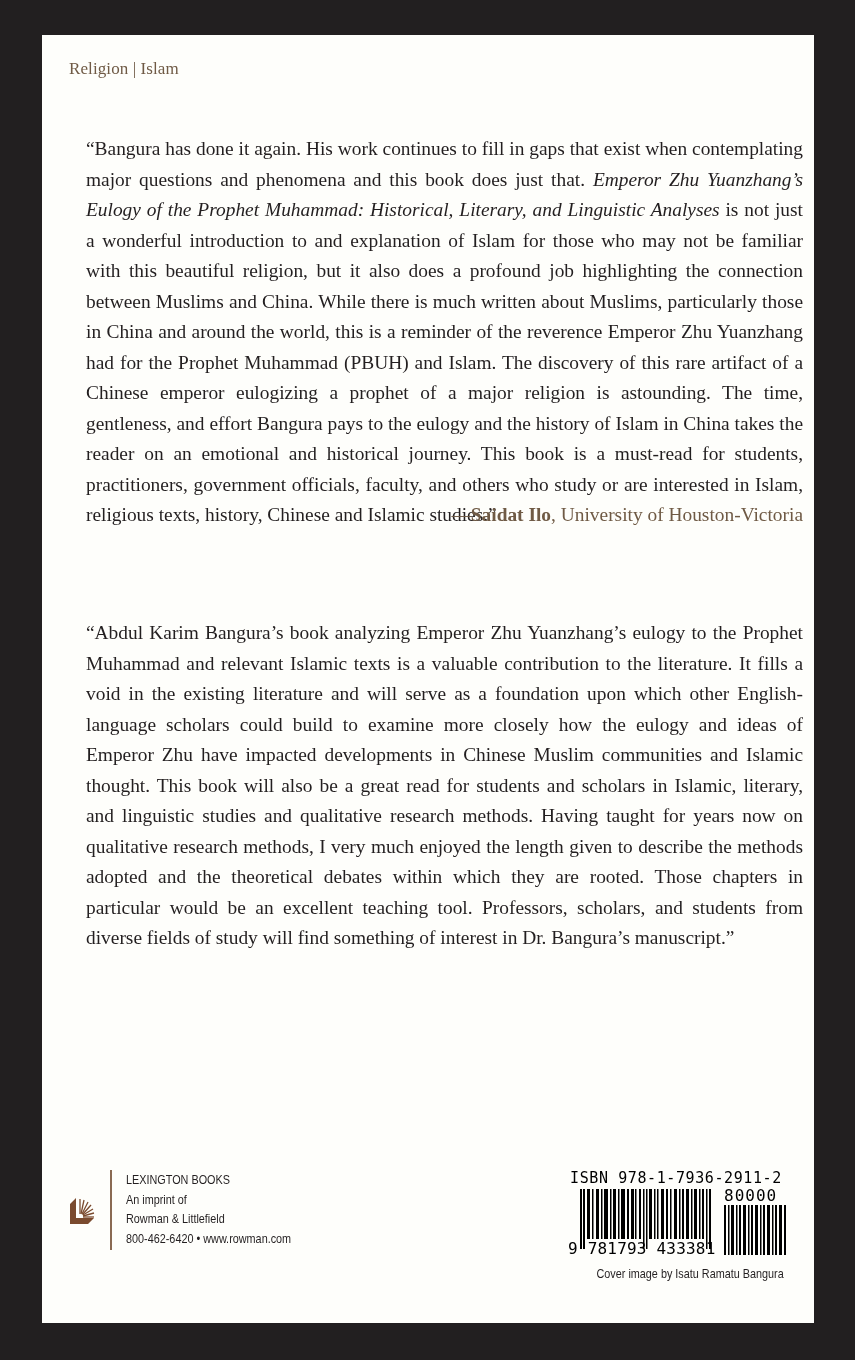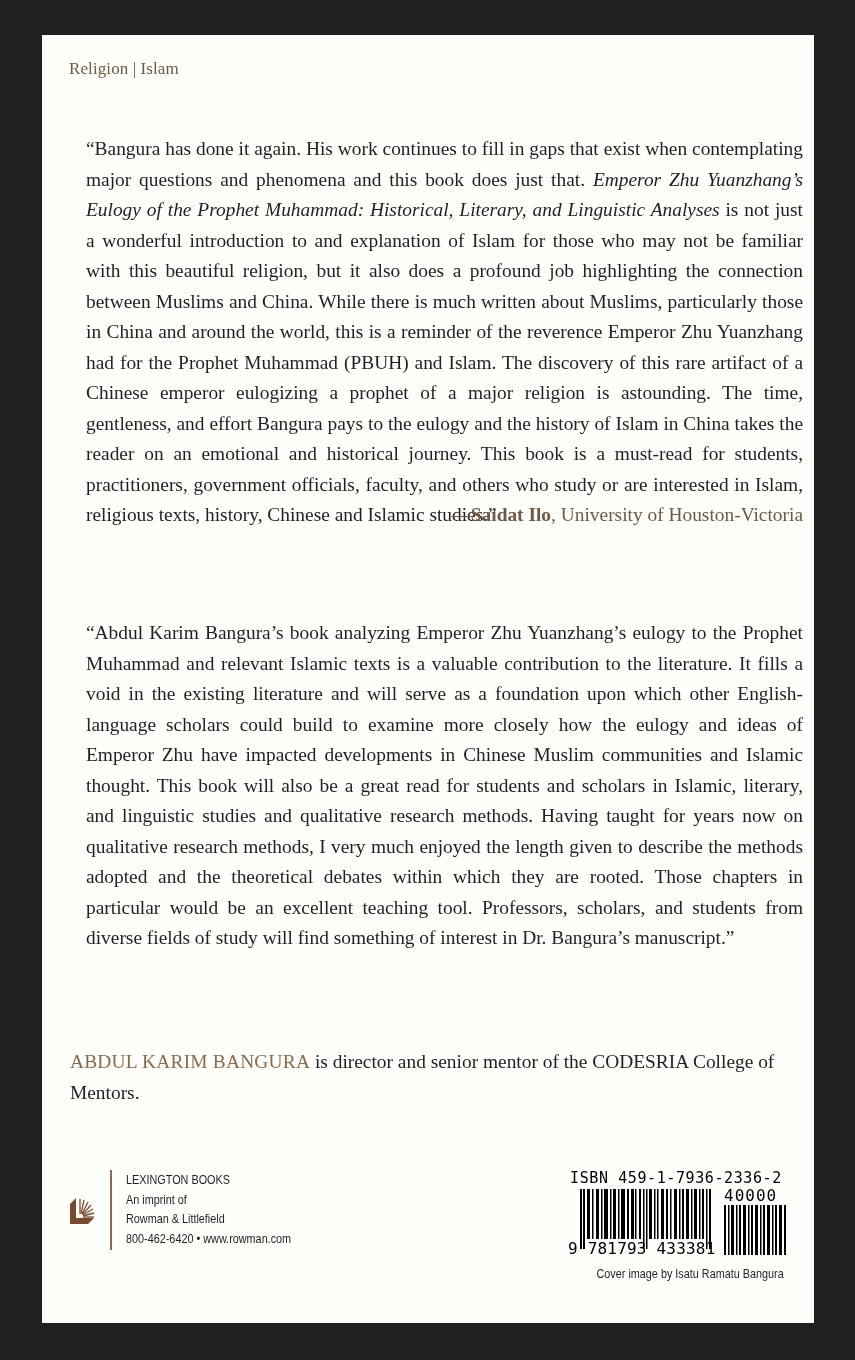--- a/index.html
+++ b/index.html
@@ -129,21 +129,20 @@
 
   <p class="blurb blurb1">
     <span>“Bangura has done it again. His work continues to fill in gaps that exist when contemplating major questions and phenomena and this book does just that. </span><em>Emperor Zhu Yuanzhang’s Eulogy of the Prophet Muhammad: Historical, Literary, and Linguistic Analyses</em><span> is not just a wonderful introduction to and explanation of Islam for those who may not be familiar with this beautiful religion, but it also does a profound job highlighting the connection between Muslims and China. While there is much written about Muslims, particularly those in China and around the world, this is a reminder of the reverence Emperor Zhu Yuanzhang had for the Prophet Muhammad (PBUH) and Islam. The discovery of this rare artifact of a Chinese emperor eulogizing a prophet of a major religion is astounding. The time, gentleness, and effort Bangura pays to the eulogy and the history of Islam in China takes the reader on an emotional and historical journey. This book is a must-read for students, practitioners, government officials, faculty, and others who study or are interested in Islam, religious texts, history, Chinese and Islamic studies.”</span>
     <span class="attr"><span>—</span><b>Saidat Ilo</b><span>, University of Houston-Victoria</span></span>
   </p>
 
   <p class="blurb blurb2">
     <span>“Abdul Karim Bangura’s book analyzing Emperor Zhu Yuanzhang’s eulogy to the Prophet Muhammad and relevant Islamic texts is a valuable contribution to the literature. It fills a void in the existing literature and will serve as a foundation upon which other English-language scholars could build to examine more closely how the eulogy and ideas of Emperor Zhu have impacted developments in Chinese Muslim communities and Islamic thought. This book will also be a great read for students and scholars in Islamic, literary, and linguistic studies and qualitative research methods. Having taught for years now on qualitative research methods, I very much enjoyed the length given to describe the methods adopted and the theoretical debates within which they are rooted. Those chapters in particular would be an excellent teaching tool. Professors, scholars, and students from diverse fields of study will find something of interest in Dr. Bangura’s manuscript.”</span>
   </p>
 
-  <p class="bio"><span class="author">ABDUL KARIM BANGURA</span><span> is director and senior mentor of the CODESRIA College of Mentors.</span></p>
 
   <div class="pub">
     <div class="logo">
       <svg width="30" height="30" viewBox="0 0 30 30">
         <polygon points="2,8 8,2 8,22 26,22 20,28 2,28" fill="#7a4a2e"></polygon>
         <g stroke="#7a4a2e" stroke-width="1.3">
           <line x1="12" y1="18" x2="12" y2="3"></line>
           <line x1="13" y1="18" x2="16" y2="4"></line>
           <line x1="14" y1="18" x2="20" y2="6"></line>
           <line x1="14.5" y1="18.5" x2="23" y2="9"></line>
@@ -156,21 +155,21 @@
     <div class="pub-rule"></div>
     <div class="pub-text">
       <div>LEXINGTON BOOKS</div>
       <div>An imprint of</div>
       <div>Rowman &amp; Littlefield</div>
       <div>800-462-6420 • www.rowman.com</div>
     </div>
   </div>
 
   <div class="barcode-block">
-    <div class="isbn-text">ISBN 459-1-7936-2336-2</div>
+    <div class="isbn-text">ISBN 978-1-7936-2911-2</div>
     <div class="bars">
       <svg width="222" height="68" viewBox="0 0 222 68">
         <g fill="#000">
           <rect x="12" y="0" width="2" height="60"></rect>
           <rect x="15" y="0" width="2" height="60"></rect>
           <rect x="19" y="0" width="3" height="50"></rect>
           <rect x="24" y="0" width="1.5" height="50"></rect>
           <rect x="28" y="0" width="3" height="50"></rect>
           <rect x="33" y="0" width="1.5" height="50"></rect>
           <rect x="36" y="0" width="4" height="50"></rect>
@@ -213,18 +212,18 @@
           <rect x="192" y="16" width="1.5" height="50"></rect>
           <rect x="195" y="16" width="2" height="50"></rect>
           <rect x="199" y="16" width="3" height="50"></rect>
           <rect x="204" y="16" width="1.5" height="50"></rect>
           <rect x="207" y="16" width="2" height="50"></rect>
           <rect x="211" y="16" width="3" height="50"></rect>
           <rect x="216" y="16" width="2" height="50"></rect>
         </g>
       </svg>
       <div class="ean-digits">9 781793 433381</div>
-      <div class="addon-digits">40000</div>
+      <div class="addon-digits">80000</div>
     </div>
   </div>
 
   <div class="cover-credit">Cover image by Isatu Ramatu Bangura</div>
 </div>
 
 </body></html>

